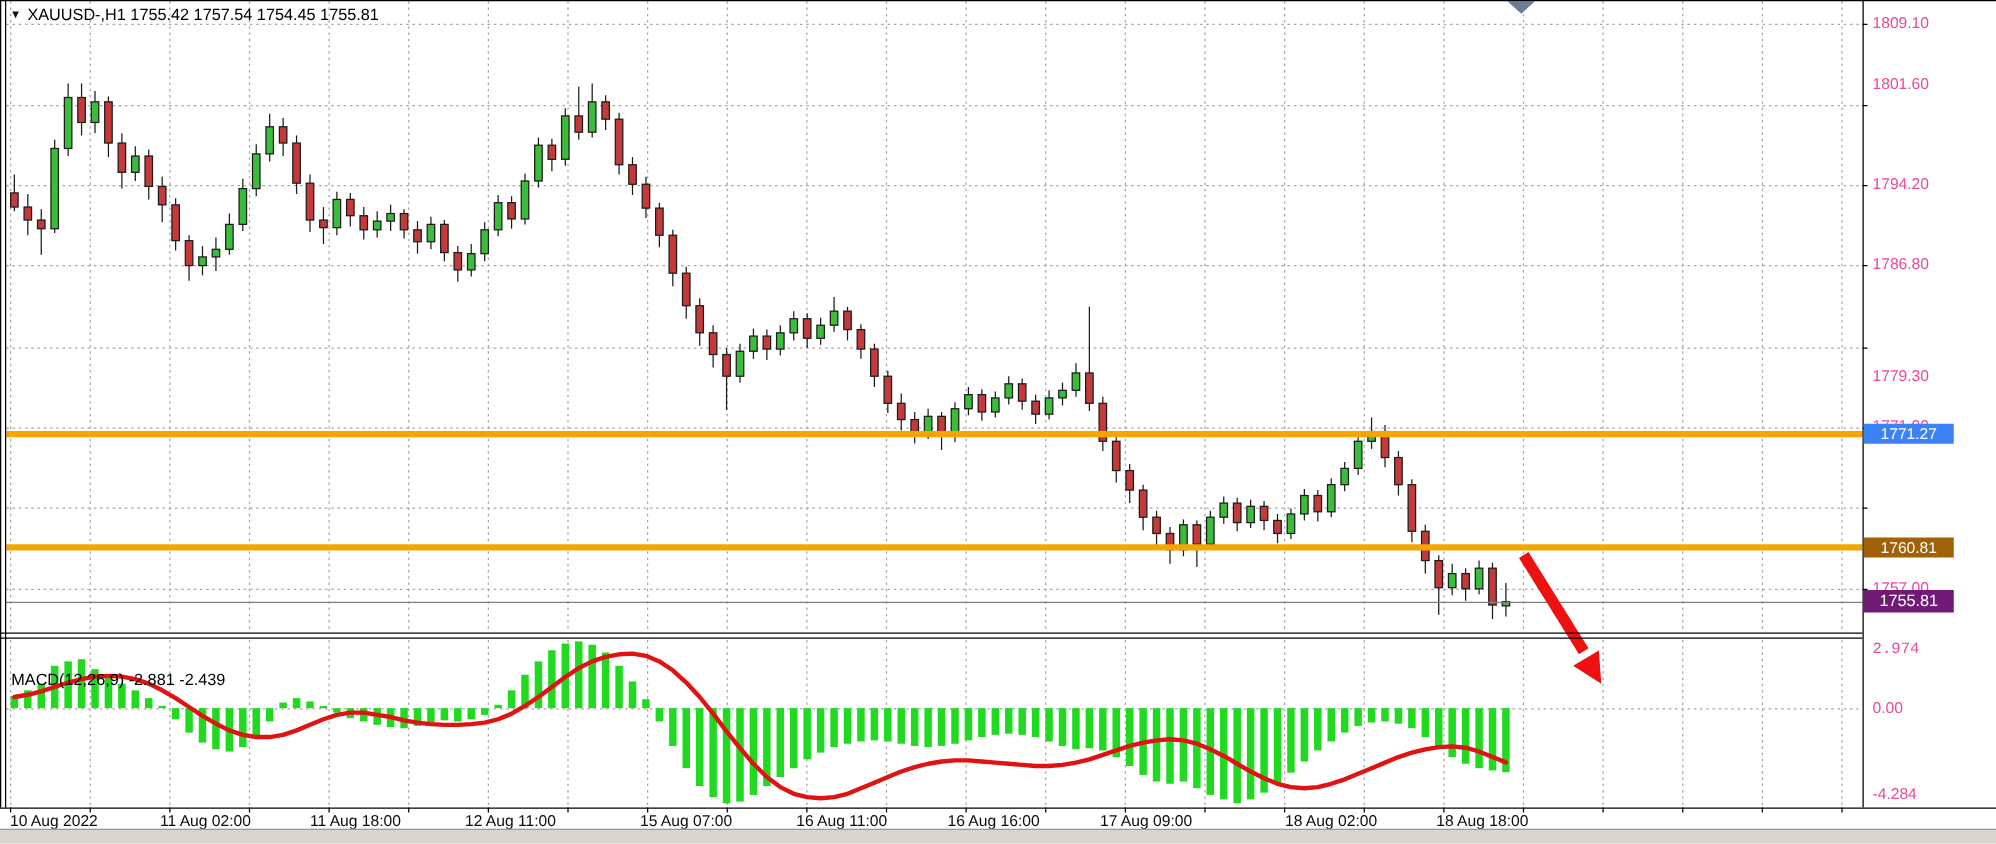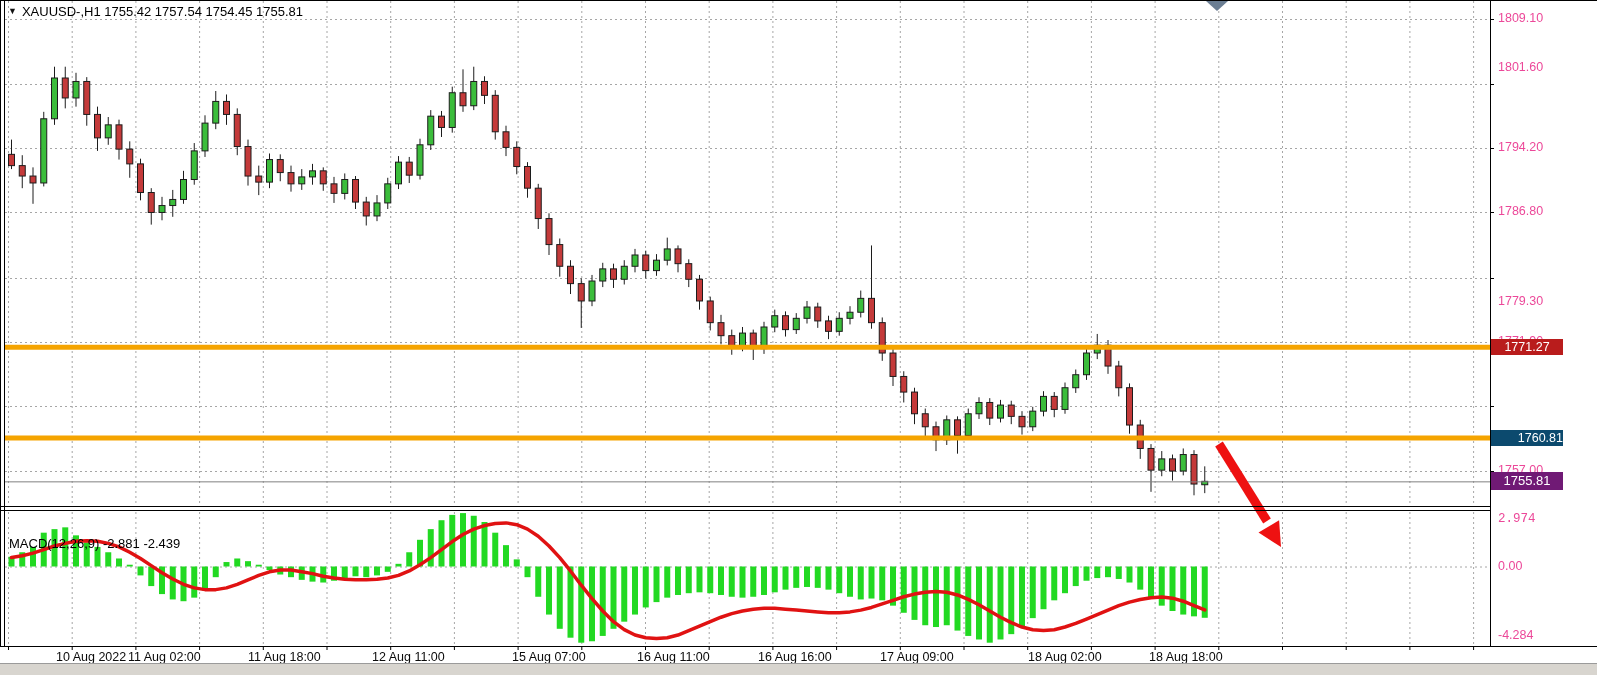--- a/index.html
+++ b/index.html
@@ -498,30 +498,30 @@
       <div class="ovl axis-label" style="left: 1498px; top: 334px;">1771.90</div>
       <div class="ovl axis-label" style="left: 1498px; top: 398px; margin-top: 35px;">1764.50</div>
       <div class="ovl axis-label" style="left: 1498px; top: 463px;">1757.00</div>
     </div>
   <div id="macd-axis">
       <div class="ovl axis-label" style="left: 1498px; top: 512px; font-family: Liberation Mono, monospace;">2.974</div>
       <div class="ovl axis-label" style="left: 1498px; top: 559px;">0.00</div>
       <div class="ovl axis-label" style="left: 1498px; top: 628px;">-4.284</div>
     </div>
   <div id="time-axis">
-      <div class="ovl time-label" style="left: 8px; top: 650px; margin-left: 48px;">10 Aug 2022</div>
+      <div class="ovl time-label" style="left: 8px; top: 650px;">10 Aug 2022</div>
       <div class="ovl time-label" style="left: 128px; top: 650px;">11 Aug 02:00</div>
       <div class="ovl time-label" style="left: 248px; top: 650px;">11 Aug 18:00</div>
       <div class="ovl time-label" style="left: 372px; top: 650px;">12 Aug 11:00</div>
       <div class="ovl time-label" style="left: 512px; top: 650px;">15 Aug 07:00</div>
       <div class="ovl time-label" style="left: 637px; top: 650px;">16 Aug 11:00</div>
       <div class="ovl time-label" style="left: 758px; top: 650px;">16 Aug 16:00</div>
       <div class="ovl time-label" style="left: 880px; top: 650px;">17 Aug 09:00</div>
       <div class="ovl time-label" style="left: 1028px; top: 650px; text-align: right;">18 Aug 02:00</div>
       <div class="ovl time-label" style="left: 1149px; top: 650px;">18 Aug 18:00</div>
     </div>
 
-  <div class="price-badge" id="badge-line-0" style="top: 339px; background: #b91c1c;">1771.27</div>
-  <div class="price-badge" id="badge-line-1" style="top: 430px; background: #0c4a6e; text-align: right;">1760.81</div>
+  <div class="price-badge" id="badge-line-0" style="top: 339px; background: #3b82f6;">1771.27</div>
+  <div class="price-badge" id="badge-line-1" style="top: 430px; background: #a16207;">1760.81</div>
   <div class="price-badge" id="current-badge" style="top: 472px; background: #701a75;">1755.81</div>
 
   <div id="bottom-strip"></div>
 </div>
 
 </body></html>

